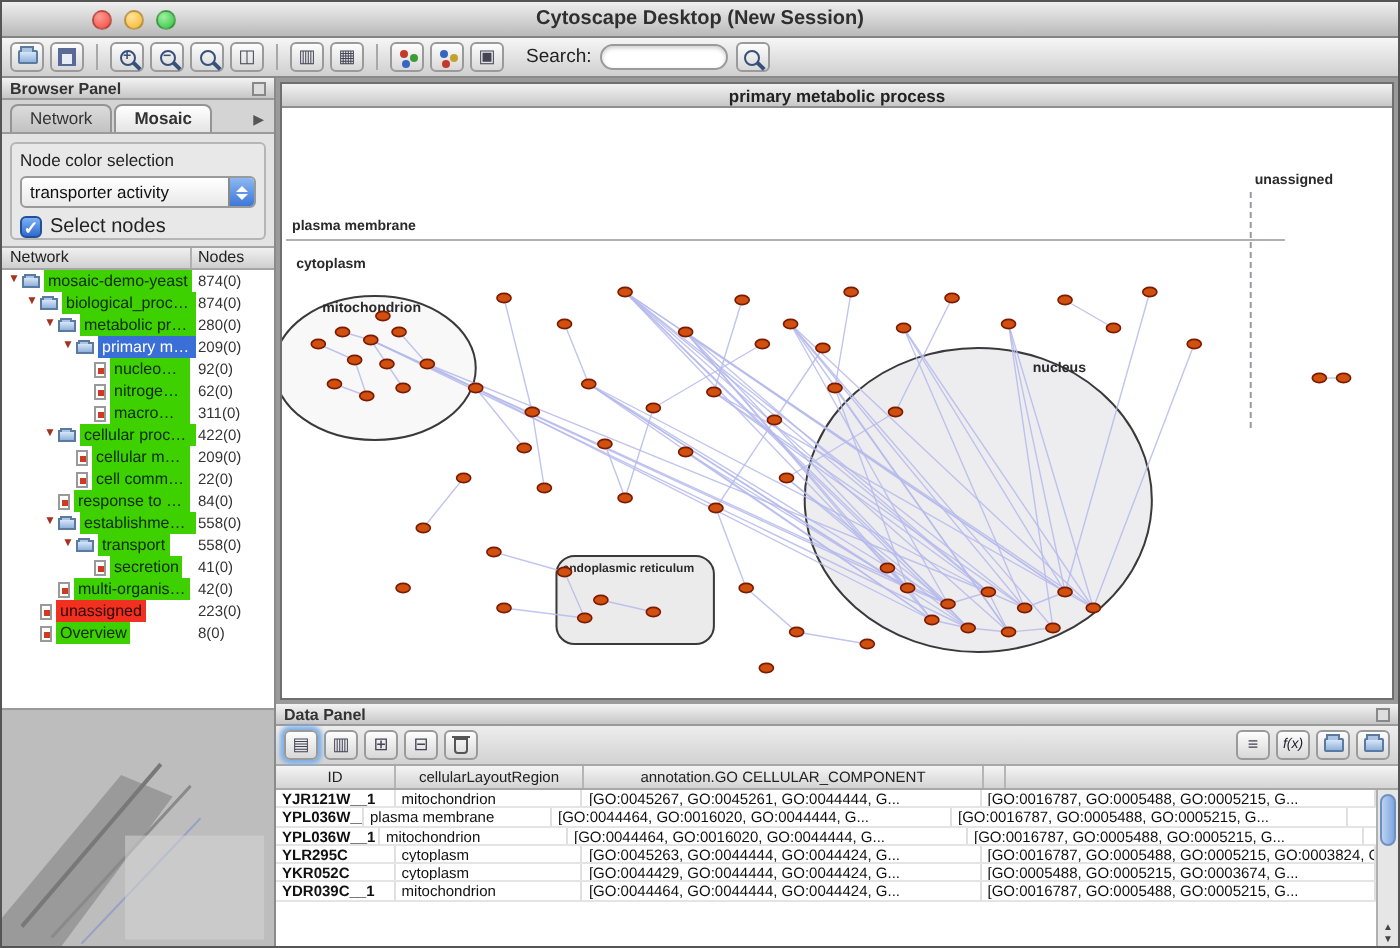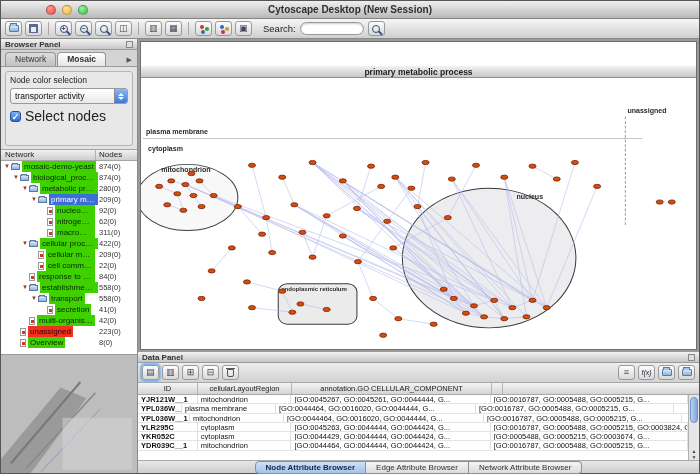--- a/index.html
+++ b/index.html
@@ -42,30 +42,30 @@
   .rightcol { flex:1 1 auto; display:flex; flex-direction:column; min-width:0; background:#9a9a9a; }
 
   
   .control-panel { height:315px; flex:0 0 315px; display:flex; flex-direction:column; background:#e3e3e3; }
   .ptitle { height:11px; background:linear-gradient(#f3f3f3,#c6c6c6); border-bottom:1px solid #9a9a9a; font-size:8px; font-weight:bold; color:#333; display:flex; align-items:center; padding:0 4px; justify-content:space-between; }
   .pfloat { width:7px; height:7px; border:1px solid #888; background:#ddd; }
   .cp-tabs { height:17px; display:flex; align-items:flex-end; padding:2px 2px 0 4px; background:#d4d4d4; border-bottom:1px solid #9a9a9a; gap:1px; }
   .cptab { font-size:8.5px; padding:1px 9px 2px; border:1px solid #949494; border-bottom:none; border-radius:4px 4px 0 0; background:linear-gradient(#dcdcdc,#c2c2c2); color:#333; }
   .cptab.active { background:linear-gradient(#ffffff,#e4e4e4); font-weight:bold; }
   .cptab-arrow { margin-left:auto; font-size:7px; color:#555; padding:2px 3px; }
-  .colorsel { margin:4px 4px 3px; border:1px solid #b5b5b5; border-radius:3px; padding:3px 4px 21px; background:#e8e8e8; }
+  .colorsel { margin:4px 4px 3px; border:1px solid #b5b5b5; border-radius:3px; padding:3px 4px 0; background:#e8e8e8; }
   .cs-label { font-size:8.5px; color:#222; margin-bottom:3px; }
   .combo { height:16px; border:1px solid #9a9a9a; border-radius:3px; background:linear-gradient(#ffffff,#e9e9e9); display:flex; align-items:center; overflow:hidden; }
   .combo-val { flex:1; font-size:8.5px; padding:0 4px; color:#111; white-space:nowrap; overflow:hidden; }
   .combo-btn { width:13px; align-self:stretch; background:linear-gradient(#8cb8f2,#3c78d8); border-left:1px solid #8a8a8a; display:flex; flex-direction:column; align-items:center; justify-content:center; gap:1px; }
   .tri-up { width:0; height:0; border-left:3px solid transparent; border-right:3px solid transparent; border-bottom:3px solid #fff; }
   .tri-dn { width:0; height:0; border-left:3px solid transparent; border-right:3px solid transparent; border-top:3px solid #fff; }
   .checkrow { display:flex; align-items:center; gap:4px; margin-top:4px; }
   .checkbox { width:11px; height:11px; border-radius:3px; background:linear-gradient(#7db0f2,#2f6bce); border:1px solid #24509a; color:#fff; font-size:9px; line-height:10px; text-align:center; font-weight:bold; }
-  .cs-label2 { font-size:14px; color:#222; }
+  .cs-label2 { font-size:10px; color:#222; }
   .tree-header { height:12px; display:flex; background:linear-gradient(#f0f0f0,#cfcfcf); border-top:1px solid #a5a5a5; border-bottom:1px solid #a5a5a5; font-size:8px; color:#222; }
   .th-net { width:95px; padding-left:4px; border-right:1px solid #b0b0b0; }
   .th-nodes { flex:1; padding-left:3px; }
   .tree { flex:1; background:#fff; overflow:hidden; position:relative; }
   .tree-row { height:11px; line-height:11px; display:flex; align-items:center; position:relative; font-size:8px; white-space:nowrap; }
   .expander { width:8px; font-size:6px; color:#a23320; text-align:center; flex:0 0 8px; }
   .fold-s { width:9px; height:6px; background:linear-gradient(#d8e6f6,#8fb2dd); border:1px solid #5a7aa0; margin-right:2px; flex:0 0 9px; position:relative; }
   .fold-s::before { content:''; position:absolute; top:-2px; left:0; width:4px; height:1px; background:#a9c4e4; border:1px solid #5a7aa0; border-bottom:none; }
   .leaf-s { width:6px; height:8px; background:#fff; border:1px solid #999; margin-right:2px; flex:0 0 6px; position:relative; }
   .leaf-s::after { content:''; position:absolute; left:1px; top:2px; width:3px; height:3px; background:#cc3b22; }
@@ -75,21 +75,21 @@
   .tlabel.selected { background:#3a6fd8; color:#fff; }
   .tcount { position:absolute; left:98px; font-size:7.5px; color:#333; }
 
   
   .birdseye { flex:1; background:#bdbdbd; border-top:1px solid #9a9a9a; overflow:hidden; }
   .birdseye svg { display:block; width:100%; height:100%; }
 
   
   .netwrap { height:313px; flex:0 0 313px; padding:2px; background:#9a9a9a; }
   .netframe { width:100%; height:100%; border:1px solid #6f6f6f; display:flex; flex-direction:column; background:#fff; }
-  .nettitle { height:12px; flex:0 0 12px; background:linear-gradient(#f2f2f2,#c8c8c8); border-bottom:1px solid #8f8f8f; font-size:8.5px; font-weight:bold; color:#222; text-align:center; line-height:12px;margin-top:24px; }
+  .nettitle { height:12px; flex:0 0 12px; background:linear-gradient(#f2f2f2,#c8c8c8); border-bottom:1px solid #8f8f8f; font-size:8.5px; font-weight:bold; color:#222; text-align:center; line-height:12px; }
   .netcanvas { flex:1; background:#fff; min-height:0; }
   .netcanvas svg { display:block; width:100%; height:100%; }
   svg text { font-family:"Liberation Sans",sans-serif; }
 
   
   .datapanel { flex:1; display:flex; flex-direction:column; background:#e3e3e3; min-height:0; }
   .dp-toolbar { height:20px; flex:0 0 20px; background:linear-gradient(#ededed,#d2d2d2); border-bottom:1px solid #a8a8a8; display:flex; align-items:center; padding:0 4px; }
   .dp-icons { display:flex; gap:3px; align-items:center; }
   .dp-icons.right { margin-left:auto; }
   .dp-table { flex:1; display:flex; flex-direction:column; min-height:0; background:#fff; }
@@ -566,24 +566,19 @@
               </div>
             <div class="dp-scroll">
               <div class="thumb"></div>
               <div class="sarrows">
                   <div>▲</div>
                   <div>▼</div>
                 </div>
             </div>
           </div>
         </div>
-        <div class="dp-tabs">
-          <div class="dptab active">Node Attribute Browser</div>
-          <div class="dptab">Edge Attribute Browser</div>
-          <div class="dptab">Network Attribute Browser</div>
-        </div>
       </div>
     </div>
 
   </div>
 
 
 </div>
 
 </body></html>

